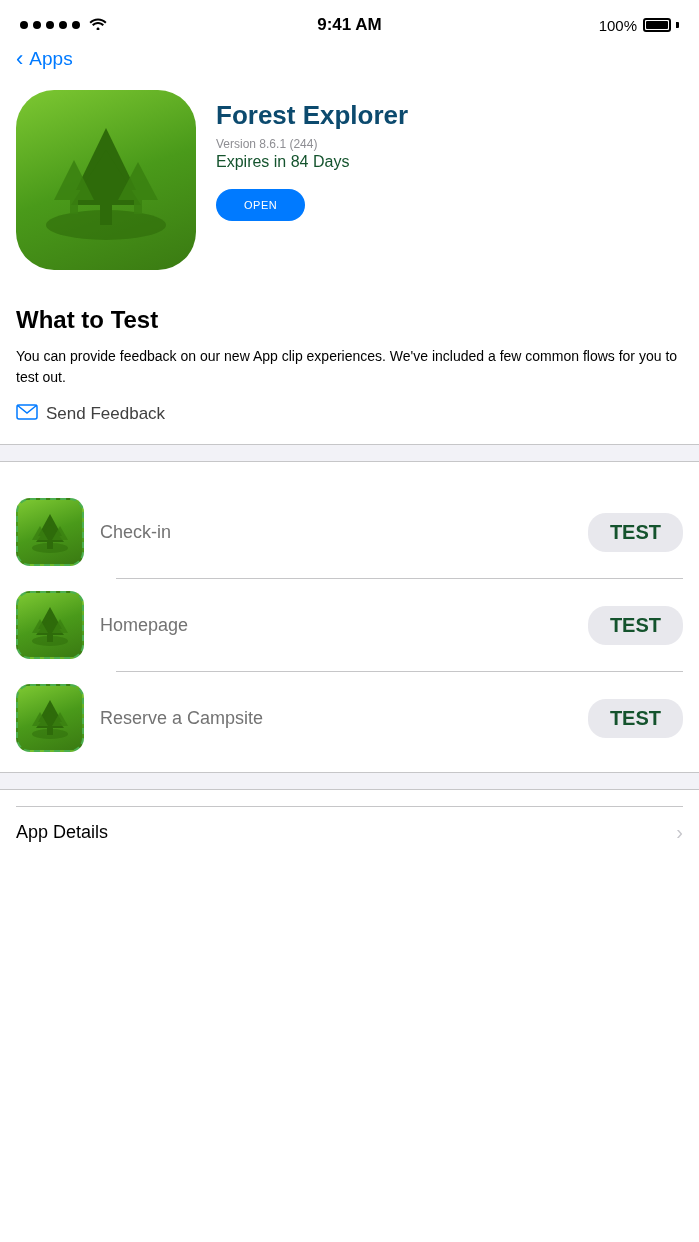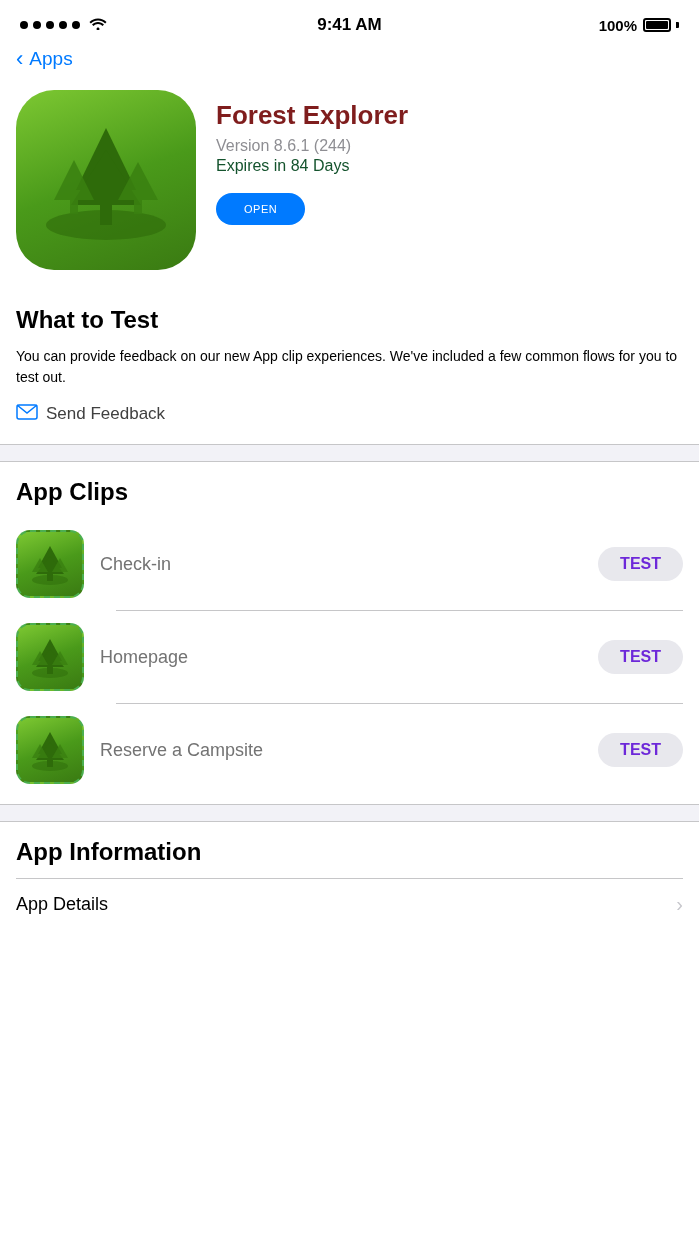--- a/index.html
+++ b/index.html
@@ -41,21 +41,21 @@
       color: #000;
       position: absolute;
       left: 50%;
       transform: translateX(-50%);
     }
     .status-right {
       display: flex;
       align-items: center;
       gap: 6px;
       font-size: 15px;
-      font-weight: 700;
+      font-weight: 400;
     }
     .battery-container {
       display: flex;
       align-items: center;
       gap: 4px;
     }
     .battery-body {
       width: 28px;
       height: 14px;
       border: 2px solid #000;
@@ -126,26 +126,26 @@
       width: 140px;
       height: 140px;
     }
     .app-info {
       flex: 1;
       padding-top: 10px;
     }
     .app-name {
       font-size: 26px;
       font-weight: 800;
-      color: #7f1d1d;
+      color: #0c4a6e;
       line-height: 1.2;
       margin-bottom: 6px;
     }
     .app-version {
-      font-size: 16px;
+      font-size: 12px;
       color: #8E8E93;
       margin-bottom: 2px;
     }
     .app-expires {
       font-size: 16px;
       color: #14532d;
       margin-bottom: 18px;
     }
     .open-button {
       background: #007AFF;
@@ -227,25 +227,25 @@
       width: 48px;
       height: 48px;
     }
     .clip-name {
       flex: 1;
       font-size: 18px;
       color: #737373;
     }
     .test-button {
       background: #E8E8ED;
-      color: #6d28d9;
+      color: #14532d;
       border: none;
       border-radius: 18px;
       padding: 8px 22px;
-      font-size: 16px;
+      font-size: 20px;
       font-weight: 700;
       cursor: pointer;
       flex-shrink: 0;
     }
 
     
     .app-info-section {
       padding: 16px 16px 8px;
     }
     .info-row {
@@ -345,21 +345,20 @@
     </span>
     <span>Send Feedback</span>
   </div>
 </div>
 
 <div class="divider"></div>
 <div class="section-gap"></div>
 <div class="divider"></div>
 
 <div class="app-clips-section">
-  <div class="section-title">App Clips</div>
   <div class="clip-list">
 
     <div class="clip-item">
       <div class="clip-icon">
         <svg viewBox="0 0 48 48" fill="none" xmlns="http://www.w3.org/2000/svg">
           <ellipse cx="24" cy="40" rx="18" ry="5" fill="#2E6B0A" opacity="0.5"></ellipse>
           <polygon points="24,6 36,28 12,28" fill="#2E6B0A"></polygon>
           <polygon points="24,16 38,34 10,34" fill="#2E6B0A"></polygon>
           <rect x="21" y="34" width="6" height="7" fill="#2E6B0A"></rect>
           <polygon points="14,18 22,32 6,32" fill="#3A8010" opacity="0.8"></polygon>
@@ -402,19 +401,18 @@
       <button class="test-button">TEST</button>
     </div>
   </div>
 </div>
 
 <div class="divider"></div>
 <div class="section-gap"></div>
 <div class="divider"></div>
 
 <div class="app-info-section">
-  <div class="section-title">App Information</div>
   <div class="divider"></div>
   <div class="info-row">
     <span class="info-row-label">App Details</span>
     <span class="info-row-chevron">›</span>
   </div>
 </div>
 
 </body></html>

